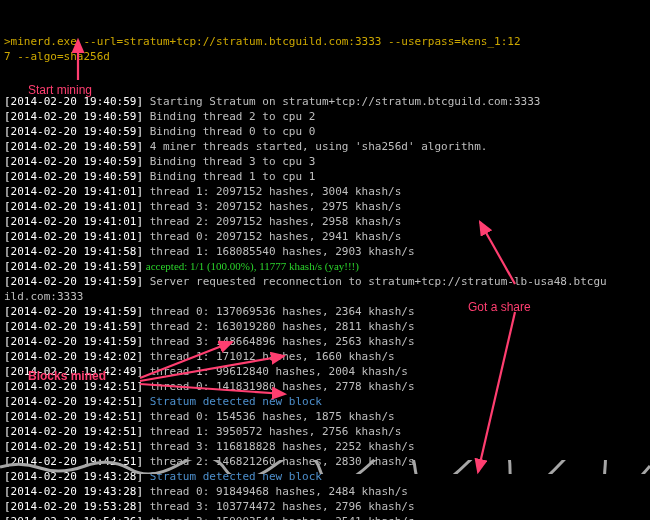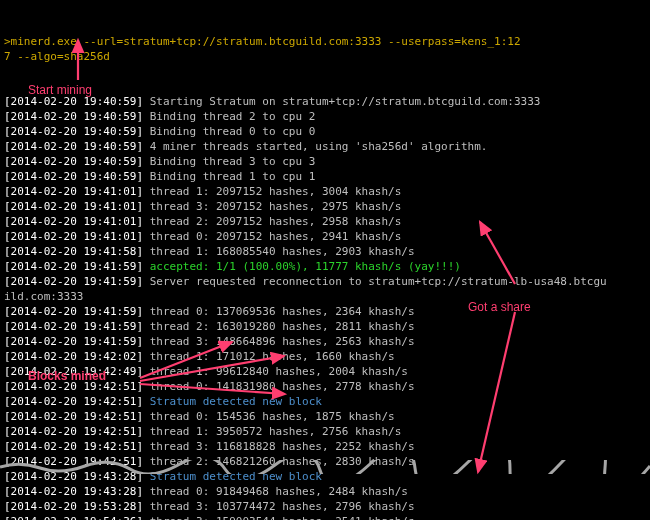--- a/index.html
+++ b/index.html
@@ -1,19 +1,19 @@
 <!DOCTYPE html>
 <html><head>
 <meta charset="utf-8">
 <style>
   html,body{margin:0;padding:0;background:#000;width:650px;height:520px;overflow:hidden;font-family:"DejaVu Sans Mono","Lucida Console",monospace;font-size:11px;line-height:15px;color:#ccc;}
   .term{position:relative;width:650px;height:520px;padding:4px 4px;box-sizing:border-box;white-space:pre;}
   .row{height:15px;}
   .yel{color:#cda800;}
-  .grn{color:#2bd32b;}
+  .grn{color:#2bd32b;font-family:Liberation Serif, serif;}
   .blu{color:#4d8fcc;}
   .gry{color:#bfbfbf;}
   .wht{color:#ffffff;}
   .anno{position:absolute;pointer-events:none;}
   .label{color:#ff3e70;font-family:"Trebuchet MS",Arial,sans-serif;font-size:12px;font-weight:500;}
   svg.arrows{position:absolute;left:0;top:0;pointer-events:none;}
   .tear{position:absolute;left:0;right:0;height:14px;}
   .tear svg{display:block;}
 </style>
 </head>

